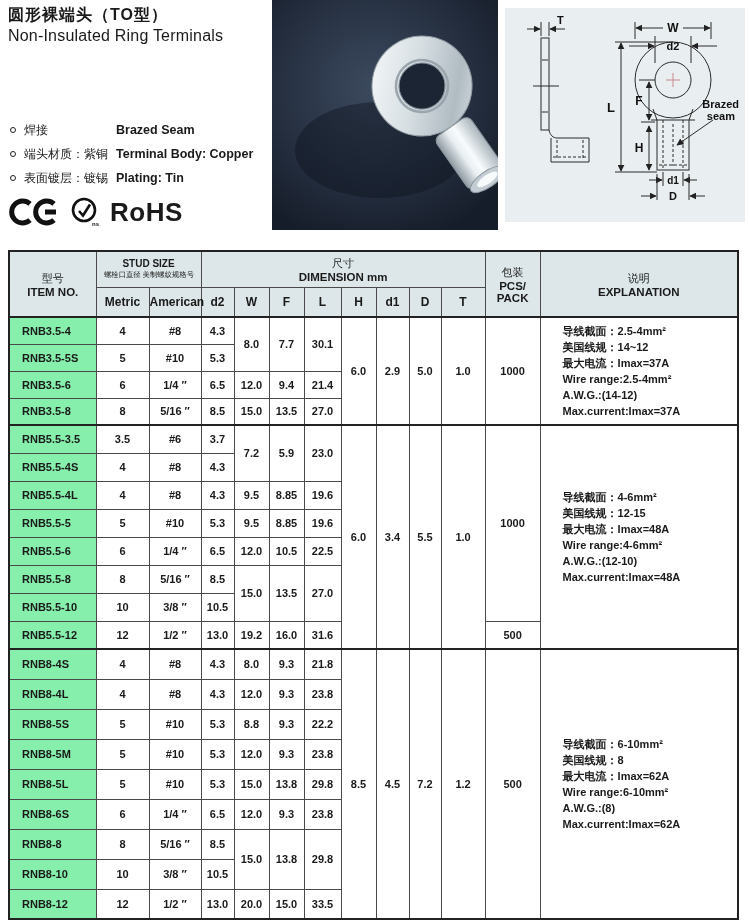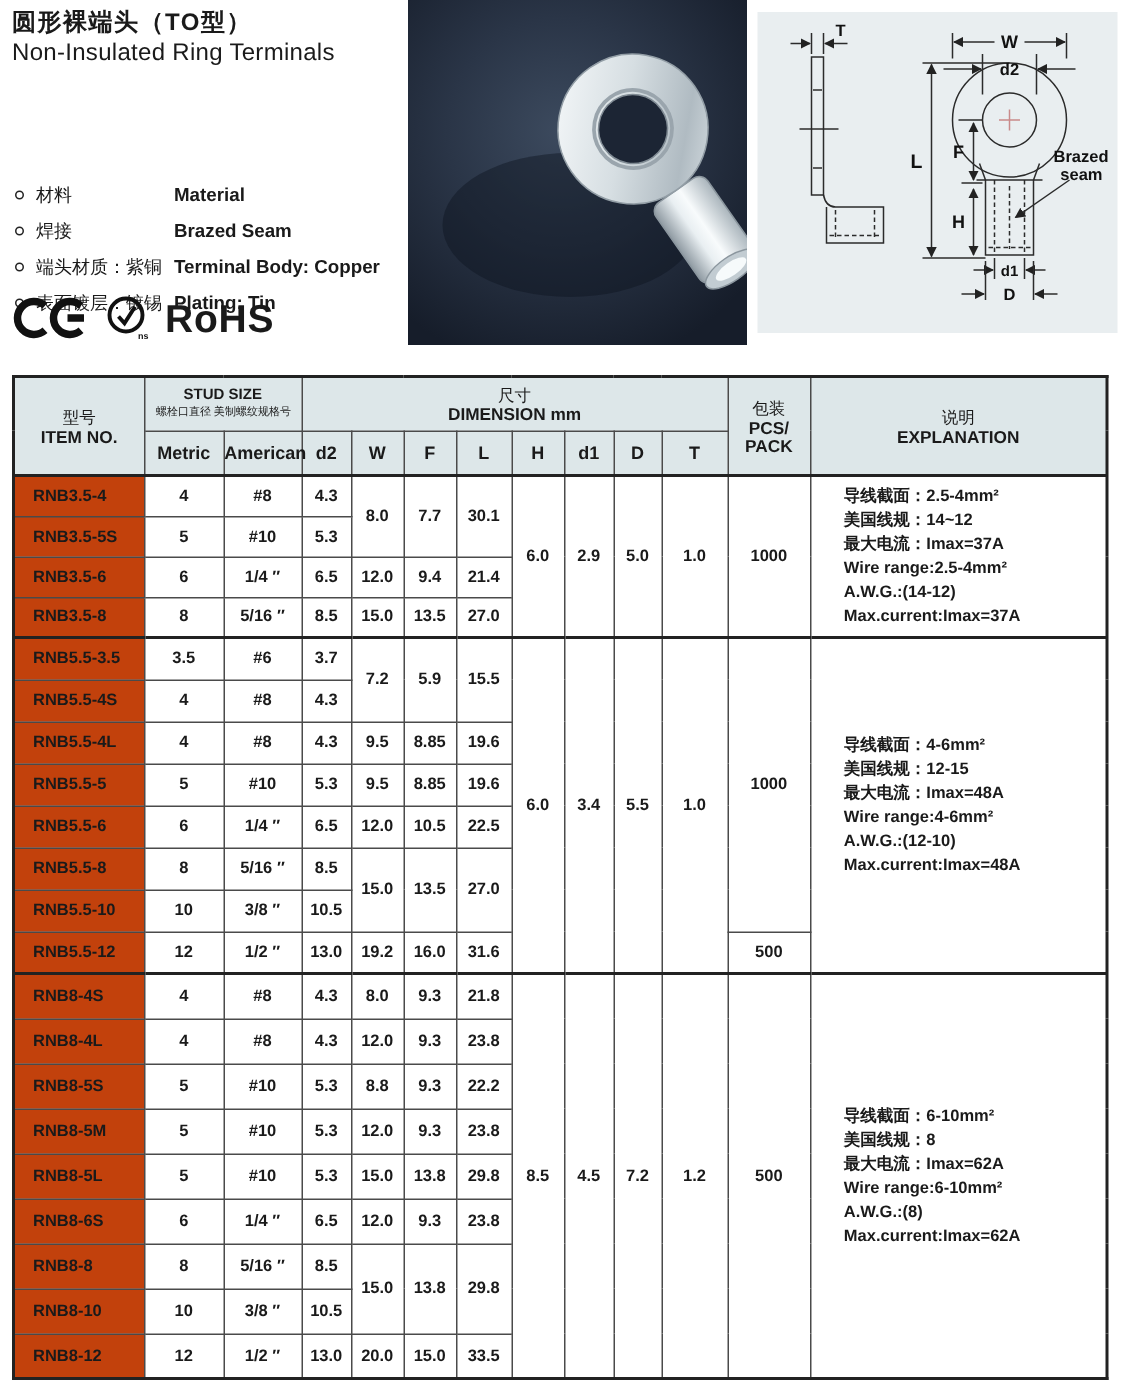--- a/index.html
+++ b/index.html
@@ -31,21 +31,21 @@
   table.spec { border-collapse:collapse; position:absolute; left:8px; top:250px; width:731px; table-layout:fixed;
                border:2px solid #222; }
   .spec th, .spec td { border:1px solid #4a4a4a; text-align:center; vertical-align:middle; padding:0; font-size:11px; }
   .spec thead th { background:#dde7e9; }
   .spec thead tr.h1 th { height:36px; }
   .spec thead tr.h2 th { height:30px; font-size:12px; font-weight:bold; }
   .spec thead { border-bottom:2px solid #222; }
   .hz  { font-size:11px; font-weight:normal; display:block; }
   .he  { font-size:11.5px; font-weight:bold; display:block; }
   .stud-zh { display:flex; justify-content:space-between; padding:0 3px; font-size:8px; font-weight:normal; transform:scale(0.92); }
-  .c-item { background:#c2410c; text-align:left !important; padding-left:12px !important; font-weight:bold; }
+  .c-item { background:#86efac; text-align:left !important; padding-left:12px !important; font-weight:bold; }
   td.num { font-weight:bold; background:#fff; }
   tr.g1 { height:27px; } tr.g2 { height:28px; } tr.g3 { height:30px; }
   tr.gs td { border-top:2px solid #222;text-align:center; }
   td.expl { background:#fff; text-align:left !important; padding-left:22px !important;margin-left:41px; }
   .expl .ln { font-size:11px; line-height:16px; font-weight:bold; white-space:nowrap; }
 
   svg text { font-family:"Liberation Sans", sans-serif; }
 </style>
 </head>
 <body>
@@ -53,25 +53,20 @@
 <div class="page">
 
   <div class="top">
 
     <div class="title-block">
       <div class="title-zh">圆形裸端头（TO型）</div>
       <div class="title-en">Non-Insulated Ring Terminals</div>
     </div>
 
     <div class="materials">
-      <div class="mat-row">
-        <span class="bullet"></span>
-        <span class="mat-zh">材料</span>
-        <span class="mat-en">Material</span>
-      </div>
       <div class="mat-row">
         <span class="bullet"></span>
         <span class="mat-zh">焊接</span>
         <span class="mat-en">Brazed Seam</span>
       </div>
       <div class="mat-row">
         <span class="bullet"></span>
         <span class="mat-zh">端头材质：紫铜</span>
         <span class="mat-en">Terminal Body: Copper</span>
       </div>
@@ -314,21 +309,21 @@
         <td class="num">27.0</td>
       </tr>
 
       <tr class="g2 gs">
         <td class="c-item">RNB5.5-3.5</td>
         <td class="num">3.5</td>
         <td class="num">#6</td>
         <td class="num">3.7</td>
         <td class="num" rowspan="2">7.2</td>
         <td class="num" rowspan="2">5.9</td>
-        <td class="num" rowspan="2">15.5</td>
+        <td class="num" rowspan="2">23.0</td>
         <td class="num" rowspan="8">6.0</td>
         <td class="num" rowspan="8">3.4</td>
         <td class="num" rowspan="8">5.5</td>
         <td class="num" rowspan="8">1.0</td>
         <td class="num" rowspan="7">1000</td>
         <td class="expl" rowspan="8">
           <div class="ln">导线截面：4-6mm²</div>
           <div class="ln">美国线规：12-15</div>
           <div class="ln">最大电流：Imax=48A</div>
           <div class="ln">Wire range:4-6mm²</div>

